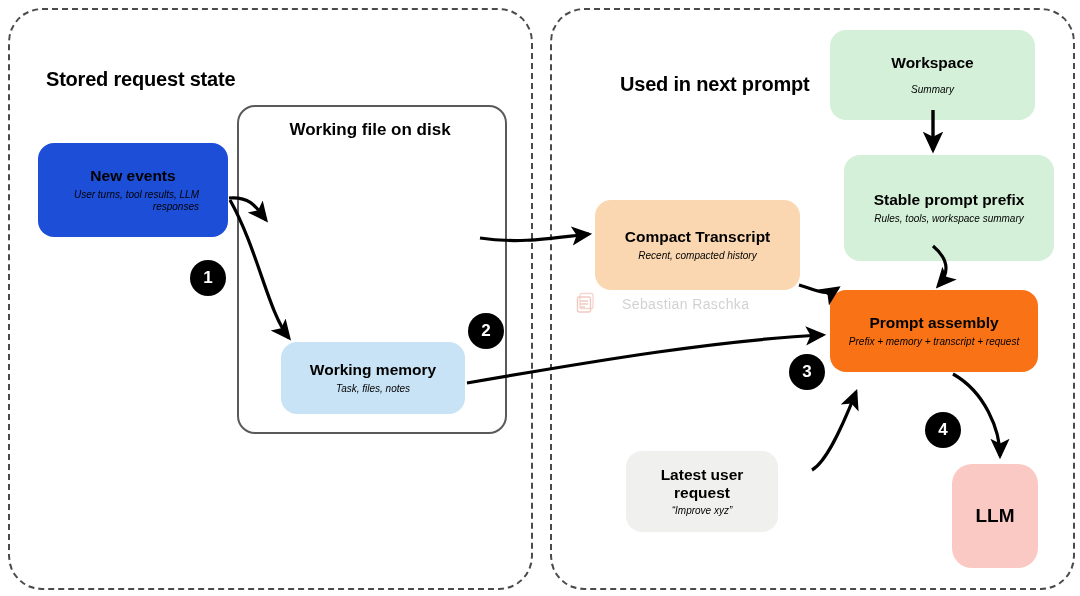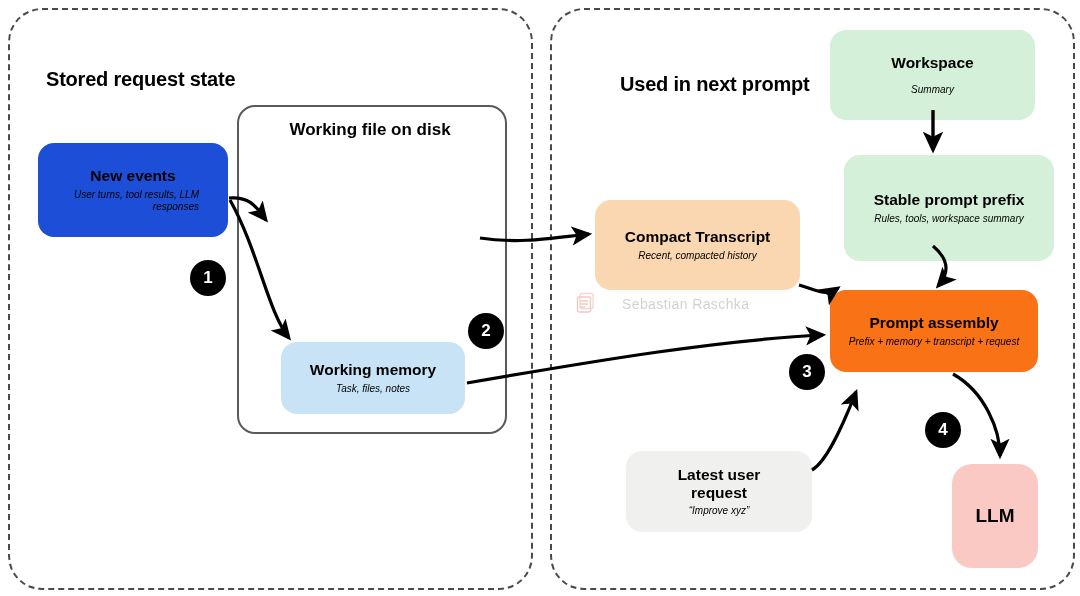--- a/index.html
+++ b/index.html
@@ -65,21 +65,21 @@
   <div class="node tight" style="left:828px;top:155px;width:210px;height:106px;background:#d4f0d8;margin-left:16px;">
     <div class="t">Stable prompt prefix</div>
     <div class="s" style="max-width:196px;">Rules, tools, workspace summary</div>
   </div>
 
   <div class="node tight" style="left:830px;top:290px;width:208px;height:82px;background:#f97316;">
     <div class="t">Prompt assembly</div>
     <div class="s" style="max-width:172px;">Prefix + memory + transcript + request</div>
   </div>
 
-  <div class="node tight" style="left:626px;top:451px;width:186px;height:81px;background:#f0f0ef;">
+  <div class="node tight" style="left:626px;top:451px;width:152px;height:81px;background:#f0f0ef;">
     <div class="t" style="max-width:120px;">Latest user request</div>
     <div class="s">“Improve xyz”</div>
   </div>
 
   <div class="node" style="left:952px;top:464px;width:86px;height:104px;background:#fbc9c4;border-radius:20px;">
     <div class="t" style="font-size:19px;">LLM</div>
   </div>
 
   <div class="wm" style="left:576px;top:292px;">
     <span style="display:inline-block;width:22px;height:24px;position:relative;">

